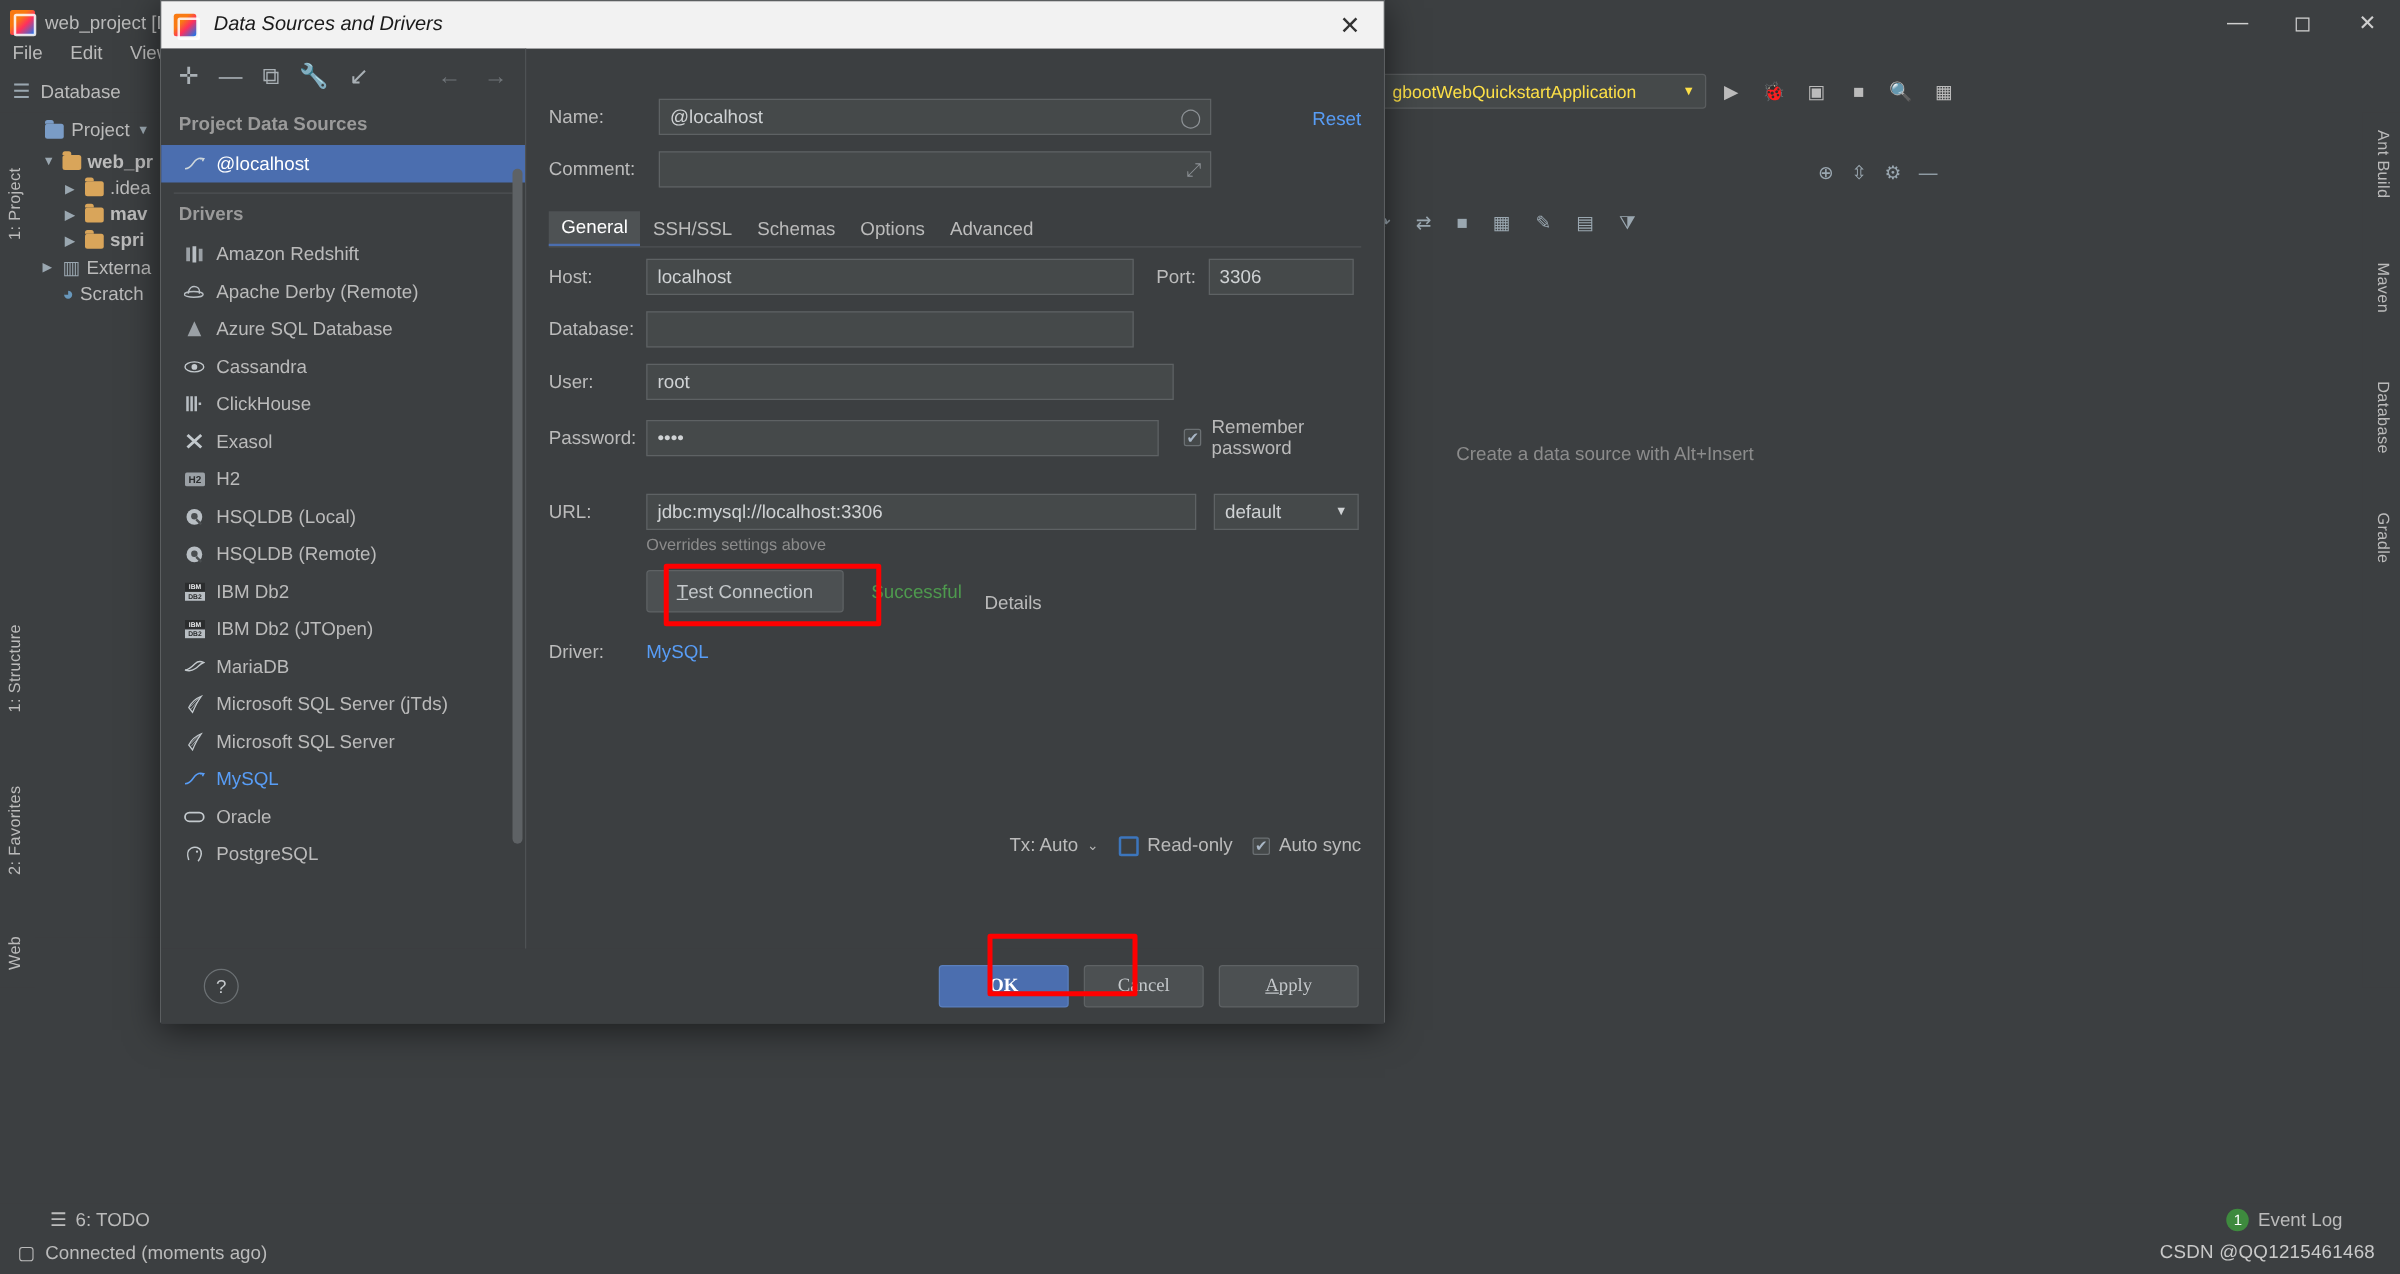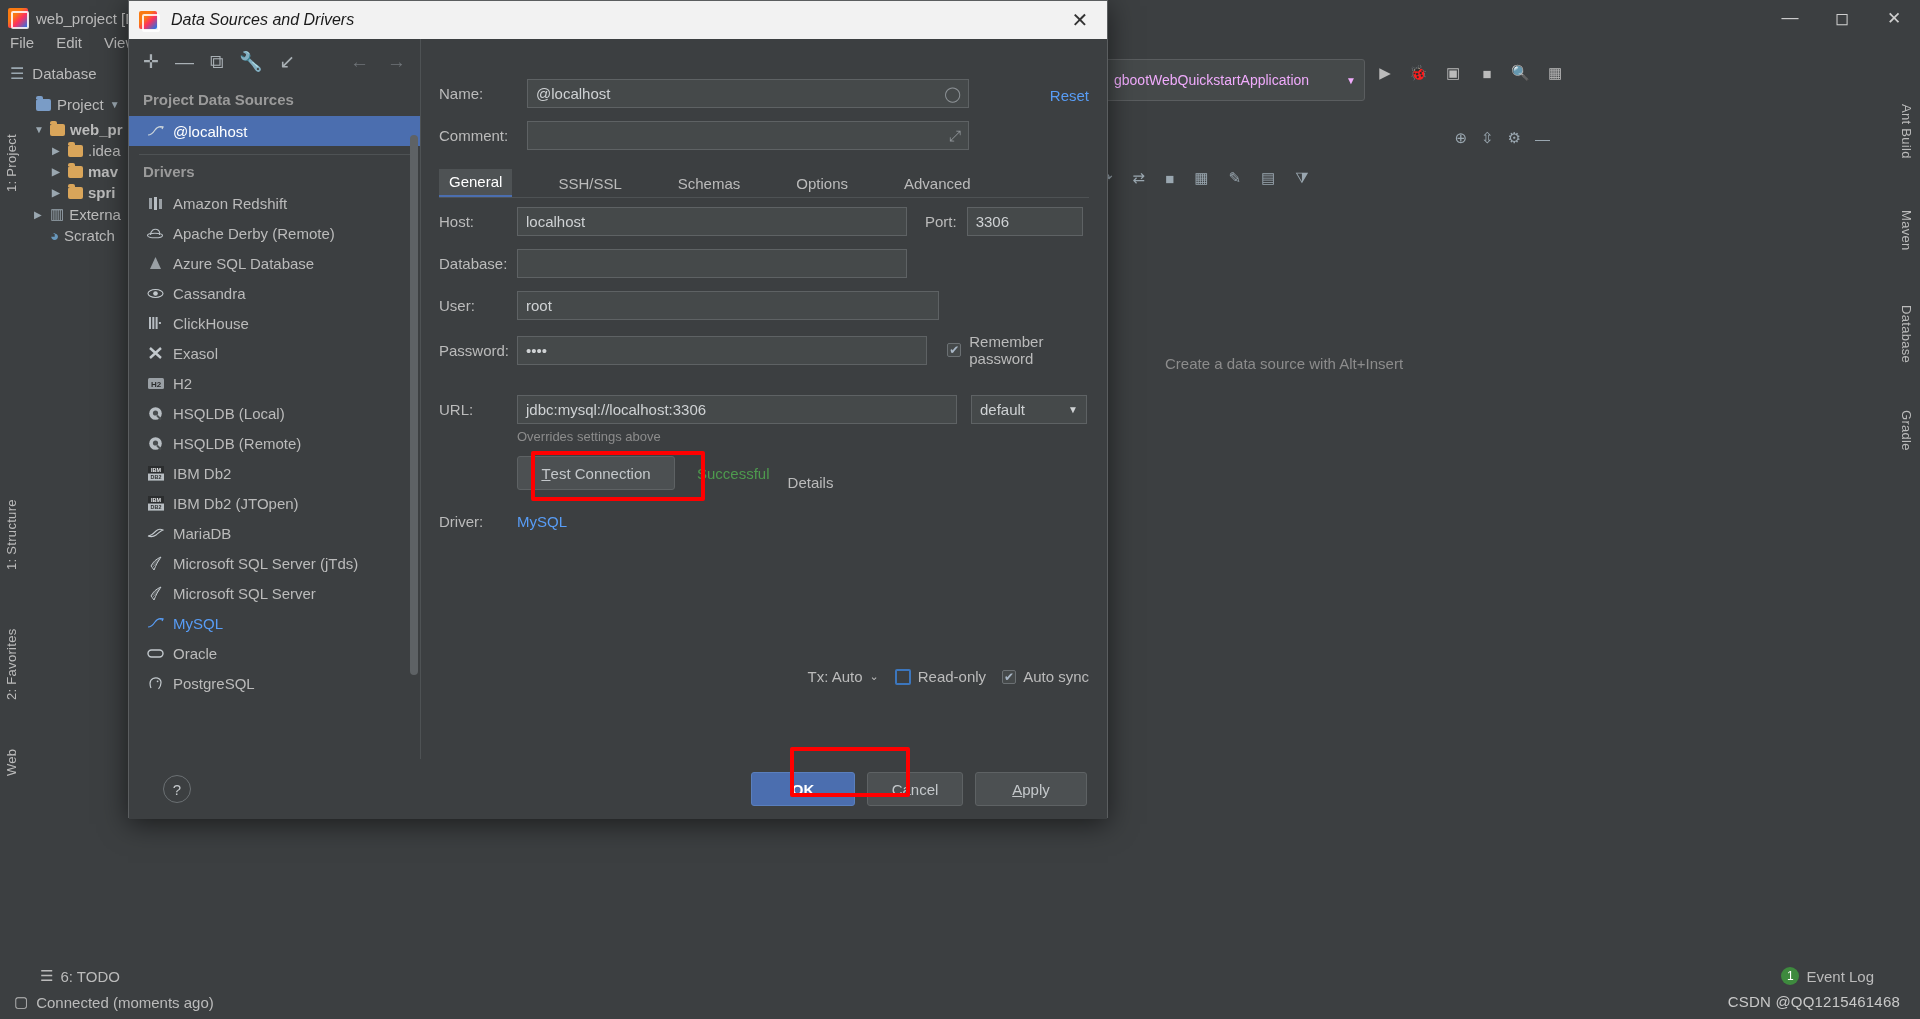--- a/index.html
+++ b/index.html
@@ -38,23 +38,23 @@
     color:#bbbbbb; font-size:15px;
   }
 
   .ide-row2 {
     position:absolute; top:56px; left:0; width:1920px; height:34px;
     display:flex; align-items:center; color:#bbbbbb; font-size:15px;
   }
   .db-tab-icon { margin-left:10px; color:#9aa7b0; font-size:16px; }
 
   .run-config {
-    position:absolute; top:59px; left:1105px; width:260px; height:42px;
+    position:absolute; top:59px; left:1105px; width:260px; height:28px;
     border:1px solid #5a5d5f; border-radius:3px; background:#45494a;
-    display:flex; align-items:center; padding:0 8px; color:#f0abfc; font-size:14px;
+    display:flex; align-items:center; padding:0 8px; color:#fde047; font-size:14px;
     overflow:hidden; white-space:nowrap;
   }
   .run-config .caret { margin-left:auto; font-size:10px; }
   .ide-run-icons { position:absolute; top:59px; left:1372px; display:flex; gap:8px; align-items:center; height:28px; }
   .ide-run-icons .ic { width:26px; height:26px; display:flex; align-items:center; justify-content:center; font-size:15px; color:#bbb; }
   .ic-run { color:#59a869; }
   .ic-debug { color:#c75450; }
 
   
   .vstrip { position:absolute; writing-mode:vertical-rl; color:#bbbbbb; font-size:13px;
@@ -139,21 +139,21 @@
   .finput {
     background:#45494a; border:1px solid #5e6264; color:#cfd2d4; font-size:15px;
     height:29px; padding:0 8px; display:flex; align-items:center; position:relative;
   }
   .finput .tail-icon { position:absolute; right:7px; top:50%; transform:translateY(-50%); color:#8d9296; font-size:15px; }
 
   .name-row { position:absolute; left:0; top:40px; width:100%; }
   .comment-row { position:absolute; left:0; top:82px; width:100%; }
   .reset-link { position:absolute; right:18px; top:48px; color:#589df6; font-size:15px; }
 
-  .tabs { position:absolute; left:18px; top:128px; display:flex; align-items:flex-end; height:30px;gap:36px; }
+  .tabs { position:absolute; left:18px; top:128px; display:flex; align-items:flex-end; height:30px; }
   .tab { color:#bbbbbb; font-size:15px; padding:4px 10px 5px 10px; }
   .tab.active { background:#4e5254; color:#ffffff; border-bottom:2px solid #4b6eaf; }
   .tab-underline { position:absolute; left:18px; top:158px; right:18px; height:1px; background:#4e5254; }
 
   .gen-form { position:absolute; left:0; top:168px; right:0; color:#bbbbbb; }
   .g-row { display:flex; align-items:center; margin-bottom:13px; padding-left:18px; }
   .g-label { width:78px; font-size:15px; color:#bbbbbb; flex:0 0 auto; }
 
   .cbox { width:14px; height:14px; border:1px solid #6b7073; background:#45494a; border-radius:2px;
           display:inline-flex; align-items:center; justify-content:center; flex:0 0 auto; }
@@ -183,21 +183,21 @@
   .bottom-opts .grp { display:flex; align-items:center; gap:7px; }
 
   .dlg-footer {
     position:absolute; left:0; right:0; bottom:0; height:60px; background:#3c3f41;
     display:flex; align-items:center; padding:0 20px;
   }
   .help-btn {
     width:28px; height:28px; border-radius:50%; border:1px solid #6b7073; color:#c4c8cb;
     display:flex; align-items:center; justify-content:center; font-size:15px; margin-left:14px;
   }
-  .footer-btns { margin-left:auto; display:flex; align-items:center; gap:12px; }
+  .footer-btns { margin-left:auto; display:flex; align-items:center; gap:12px;font-family:Liberation Serif, serif; }
   .underl { text-decoration:underline; }
 </style>
 </head>
 <body>
 
 <div class="ide">
 
   <div class="ide-titlebar">
     <span class="ij-logo"></span>
     <span class="ide-title">web_project [D:</span>

